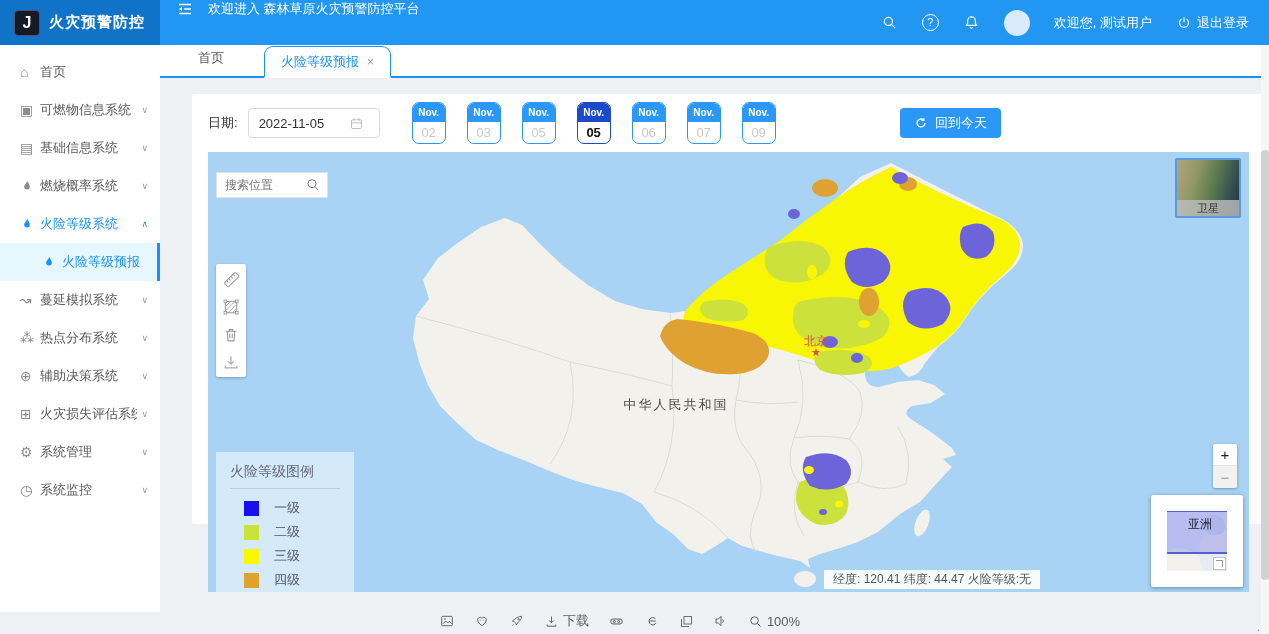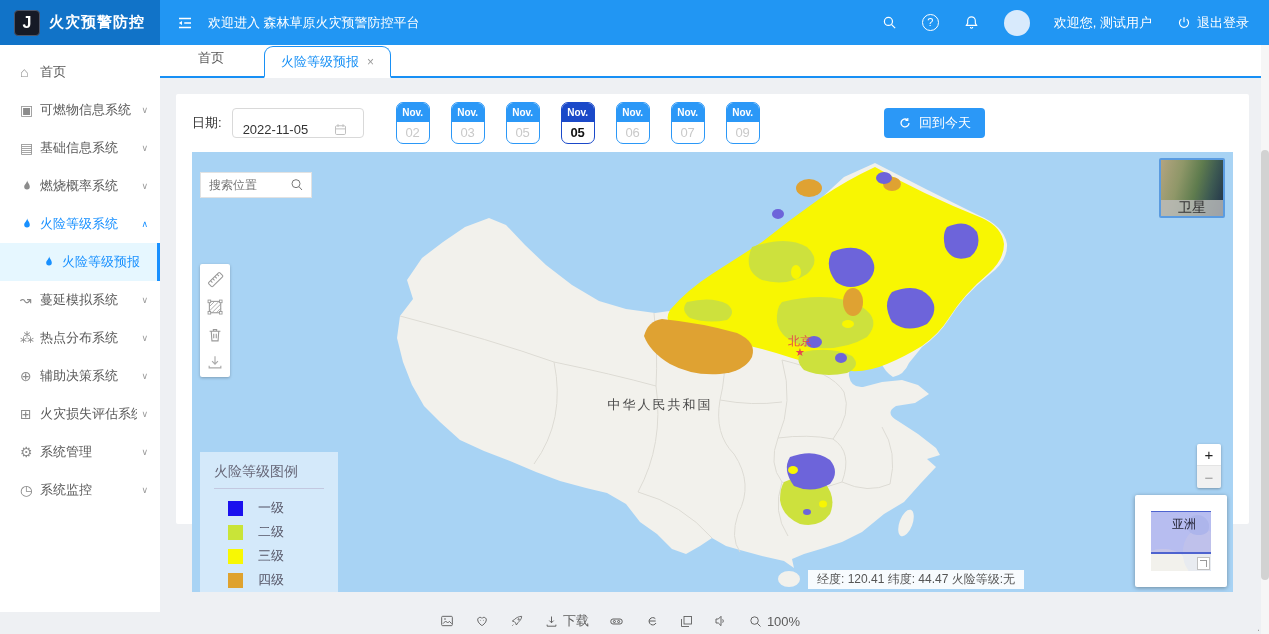--- a/index.html
+++ b/index.html
@@ -5,21 +5,21 @@
   * { box-sizing: border-box; margin: 0; padding: 0; }
   html,body { width:1269px; height:634px; overflow:hidden; background:#eef0f3;
     font-family:"Liberation Sans","DejaVu Sans",sans-serif; }
   .ic svg{display:block}
   
   .header{position:absolute;left:0;top:0;width:1269px;height:45px;display:flex;z-index:30}
   .header-left{width:160px;height:45px;background:#1173c8;display:flex;align-items:center;gap:9px;padding-left:14px;flex:none}
   .logo{width:26px;height:26px;background:#161a26;border:1px solid #4d5568;border-radius:4px;color:#fff;
     font-weight:bold;font-size:16px;display:flex;align-items:center;justify-content:center}
   .app-title{color:#fff;font-size:15px;font-weight:bold;letter-spacing:1px;white-space:nowrap}
-  .header-main{flex:1;background:#2196f3;display:flex;align-items:center;padding:0 20px 0 16px}
+  .header-main{flex:1;background:#2196f3;display:flex;padding:0 20px 0 16px}
   .welcome{color:#fff;font-size:13px;margin-left:14px;white-space:nowrap}
   .header-right{margin-left:auto;display:flex;align-items:center;gap:24px;color:#fff}
   .qmark{width:17px;height:17px;border:1.4px solid #fff;border-radius:50%;font-size:11px;line-height:14px;text-align:center;color:#fff}
   .avatar{width:26px;height:26px;border-radius:50%;background:#d8eafc}
   .greeting,.logout-label{color:#fff;font-size:13px;white-space:nowrap}
   .logout{display:flex;align-items:center;gap:5px;cursor:pointer}
   
   .sidebar{position:absolute;left:0;top:45px;width:160px;height:567px;background:#fff;z-index:20;padding-top:8px}
   .side-item{height:38px;display:flex;align-items:center;padding:0 12px 0 20px;font-size:13px;color:#595959;cursor:pointer;white-space:nowrap}
   .side-item .g{width:20px;font-size:14px;color:#8c8c8c;flex:none}
@@ -31,24 +31,24 @@
     border-right:3px solid #1890ff;cursor:pointer}
   .side-sub .fl{width:14px;height:14px;color:#1890ff;margin-right:6px}
   
   .tabbar{position:absolute;left:160px;top:45px;width:1109px;height:33px;background:#fff;z-index:10;
     border-bottom:2px solid #1890f5;display:flex;align-items:flex-end}
   .tab-plain{font-size:13px;color:#595959;padding:0 14px 9px 14px;margin-left:24px;cursor:pointer}
   .tab-active{font-size:13px;color:#1890f5;background:#fff;border:1.5px solid #1890f5;border-bottom:2px solid #fff;
     border-radius:9px 9px 0 0;padding:6px 16px 5px 16px;margin-bottom:-2px;margin-left:26px;cursor:pointer;display:flex;gap:8px;align-items:center}
   .tab-close{color:#9a9a9a;font-size:12px}
   
-  .panel{position:absolute;left:176px;top:94px;width:1073px;height:430px;background:#fff;border-radius:2px;z-index:5}
+  .panel{position:absolute;left:192px;top:94px;width:1073px;height:430px;background:#fff;border-radius:2px;z-index:5}
   .daterow{position:absolute;left:0;top:0;width:100%;height:58px;display:flex;align-items:center;padding:0 16px}
   .date-label{font-size:13px;color:#333;margin-right:10px}
-  .date-input{width:132px;height:30px;border:1px solid #d9d9d9;border-radius:4px;display:flex;align-items:flex-end;padding:0 8px 0 10px}
+  .date-input{width:132px;height:30px;border:1px solid #d9d9d9;border-radius:4px;display:flex;align-items:center;padding:0 8px 0 10px}
   .date-input input{border:none;outline:none;width:90px;font-size:13px;color:#333;font-family:inherit;background:transparent}
   .cards{display:flex;gap:21px;margin-left:32px}
   .dcard{width:34px;height:42px;border:1.6px solid #2b98f7;border-radius:7px;overflow:hidden;cursor:pointer;background:#fff}
   .dcard .m{height:19px;background:#2b98f7;color:#fff;font-size:10px;font-weight:bold;display:flex;align-items:center;justify-content:center}
   .dcard .d{height:21px;color:#c9c9c9;font-size:13px;display:flex;align-items:center;justify-content:center}
   .dcard.sel{border-color:#1a49c9}
   .dcard.sel .m{background:#1a49c9}
   .dcard.sel .d{color:#111;font-weight:bold}
   .today-btn{margin-left:auto;margin-right:248px;height:30px;background:#2b98f7;color:#fff;font-size:13px;border:none;border-radius:4px;
     display:flex;align-items:center;gap:7px;padding:0 14px;cursor:pointer;font-family:inherit}
@@ -65,21 +65,21 @@
     display:flex;flex-direction:column;align-items:center;padding:5px 0;gap:7px}
   .toolpal .ic{cursor:pointer}
   .legend{position:absolute;left:8px;top:300px;width:138px;background:rgba(255,255,255,.5);padding:11px 14px 12px 14px}
   .legend-title{font-size:14px;color:#667;padding-bottom:7px;border-bottom:1px solid #c3c8e0}
   .legend-items{margin-top:10px;padding-left:14px}
   .legend-item{display:flex;align-items:center;gap:15px;margin:6px 0}
   .swatch{width:15px;height:15px;flex:none}
   .legend-item .lbl{font-size:13px;color:#556}
   .sat{position:absolute;right:8px;top:6px;width:66px;height:60px;border:2px solid #5a9be0;border-radius:2px;cursor:pointer;
     background:linear-gradient(105deg,#b3a480 0%,#8f9768 30%,#5f7c4e 55%,#3d5a52 75%,#1f2f49 100%)}
-  .sat-label{position:absolute;left:0;right:0;bottom:0;height:16px;background:rgba(190,190,190,.8);color:#333;font-size:14px;
+  .sat-label{position:absolute;left:0;right:0;bottom:0;height:16px;background:rgba(190,190,190,.8);color:#333;font-size:11px;
     display:flex;align-items:center;justify-content:center}
   .zoombtns{position:absolute;right:12px;top:292px;width:24px;box-shadow:0 1px 3px rgba(0,0,0,.3);border-radius:2px;overflow:hidden}
   .zb{width:24px;height:22px;display:flex;align-items:center;justify-content:center;font-size:15px;cursor:pointer}
   .zb.in{background:#fff;color:#222;border-bottom:1px solid #e4e4e4}
   .zb.out{background:#f1f1f1;color:#9a9a9a}
   .minimap{position:absolute;right:6px;bottom:5px;width:92px;height:92px;background:#fff;border-radius:2px;
     box-shadow:0 1px 4px rgba(0,0,0,.35);padding:16px}
   .mm-inner{position:relative;width:100%;height:100%;background:#dbe5f8;overflow:hidden}
   .mm-land1{position:absolute;left:-8px;bottom:-12px;width:46px;height:34px;background:#f2f1ec;border-radius:40% 55% 45% 50%}
   .mm-land2{position:absolute;right:-6px;bottom:-4px;width:34px;height:46px;background:#e8ebf0;border-radius:50% 40% 50% 45%}

